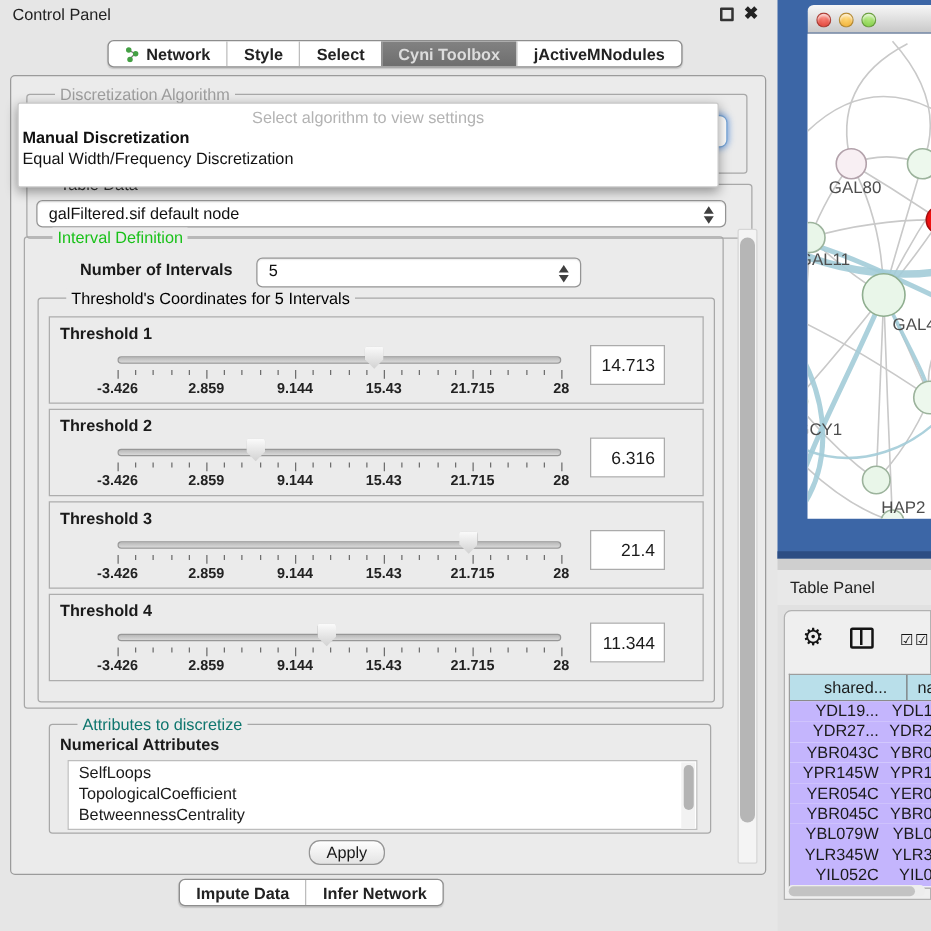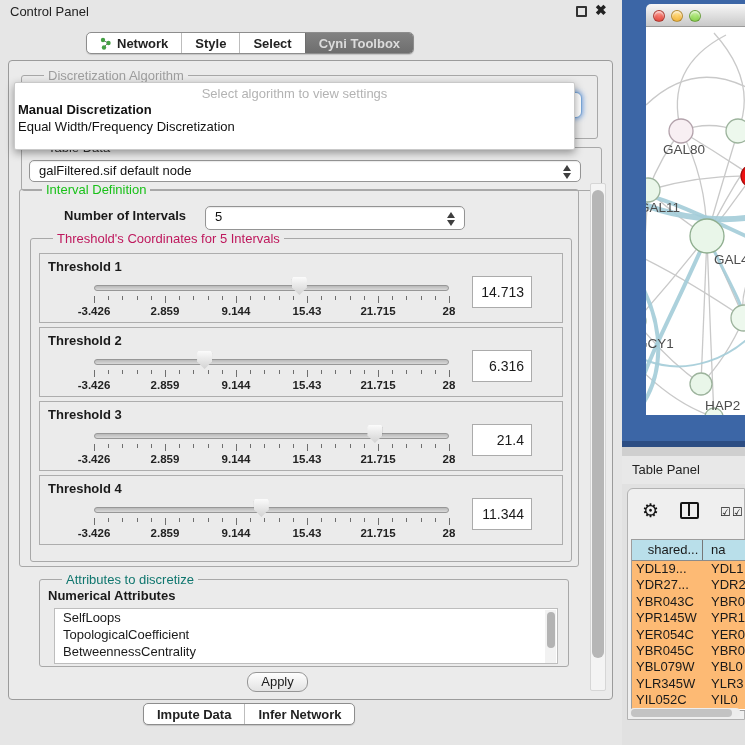--- a/index.html
+++ b/index.html
@@ -57,21 +57,21 @@
   .vscroll { left:581px; top:122px; width:16px; height:508px; background:#f4f4f4; border:1px solid #d6d6d6; border-radius:2px; }
   .vscroll .thumb { position:absolute; left:1px; top:6px; width:12px; height:468px; background:#b6b6b6; border-radius:6px; }
 
   
   .int-group { left:10px; top:128px; width:560px; height:378px; }
   .int-label { color:#19c119; }
   .noi-label { position:absolute; left:44px; top:18px; font-weight:bold; }
   .noi-combo { left:185px; top:16px; width:260px; height:24px; }
   .noi-combo .stepper { right:8px; top:5px; }
   .thr-group { position:absolute; left:10px; top:48px; width:542px; height:324px; border:1px solid #a8a8a8; border-radius:3px; }
-  .thr-label { color:#be185d; }
+  .thr-label { color:#000000; }
 
   .th-panel { position:absolute; left:8px; width:524px; height:70px; border:1px solid #adadad; background:#ebebeb; }
   .th-name { position:absolute; left:8px; top:5px; font-weight:bold; }
   .th-slider { position:absolute; left:0; top:0; width:420px; height:70px; }
   .th-track { position:absolute; left:54px; top:31px; width:355px; height:6px; border-radius:3px;
               background:linear-gradient(#b9b9b9,#d9d9d9); border:1px solid #979797; }
   .th-handle { position:absolute; top:23px; width:15px; height:18px; margin-left:-7px;
                background:linear-gradient(#fbfbfb,#d2d2d2); clip-path:polygon(8% 0,92% 0,100% 12%,100% 58%,50% 100%,0 58%,0 12%);
                filter:drop-shadow(0 0 1px #777); cursor:pointer; }
   .th-ticks { position:absolute; left:54px; top:42px; width:355px; height:8px; }
@@ -114,23 +114,23 @@
   .tp-panel { position:absolute; left:5px; top:4px; width:118px; height:232px; background:#efefef;
               border:1px solid #b2b2b2; border-radius:6px 0 0 0; }
   .tp-toolbar { position:absolute; left:0; top:10px; width:118px; height:28px; }
   .gear-ic { position:absolute; left:14px; top:2px; font-size:19px; color:#141414; cursor:pointer; line-height:20px; }
   .split-ic { position:absolute; left:52px; top:3px; width:19px; height:17px; border:2.5px solid #141414; border-radius:2px; cursor:pointer; }
   .split-ic:before { content:""; position:absolute; left:5.5px; top:0; width:2.5px; height:12px; background:#141414; }
   .chk-ic { position:absolute; top:6px; font-size:12px; color:#141414; cursor:pointer; }
 
   .tp-table { position:absolute; left:3px; top:50px; width:115px; height:172px; background:#fff; border:1px solid #9d9d9d; border-right:none; overflow:hidden; }
   .tp-header { display:flex; height:21px; background:#b9dfea; border-bottom:1px solid #8b8b8b; }
-  .tp-header .hc1 { width:71px; text-align:center; line-height:20px; border-right:1px solid #777; overflow:hidden; white-space:nowrap;padding-left:12px; }
+  .tp-header .hc1 { width:94px; text-align:center; line-height:20px; border-right:1px solid #777; overflow:hidden; white-space:nowrap;padding-left:12px; }
   .tp-header .hc2 { flex:1; line-height:20px; padding-left:8px; overflow:hidden; white-space:nowrap; }
-  .tp-row { display:flex; height:16.4px; background:#fdba74; cursor:pointer; }
+  .tp-row { display:flex; height:16.4px; background:#c4b5fd; cursor:pointer;text-align:right; }
   .tp-row .c1 { width:71px; padding-left:4px; line-height:16px; overflow:hidden; white-space:nowrap; }
   .tp-row .c2 { flex:1; padding-left:8px; line-height:16px; overflow:hidden; white-space:nowrap; }
   .tp-hscroll { position:absolute; left:2px; bottom:2px; width:110px; height:9px; background:#ededed; border-radius:4px; }
   .tp-hscroll .thumb { position:absolute; left:1px; top:0.5px; width:101px; height:8px; background:#c3c3c3; border-radius:4px; }
 
   svg text { font-family:"Liberation Sans", sans-serif; }
 </style>
 </head>
 <body>
 
@@ -154,20 +154,23 @@
         <span>Network</span>
       </div>
       <div class="segbtn">
         <span>Style</span>
       </div>
       <div class="segbtn">
         <span>Select</span>
       </div>
       <div class="segbtn sel">
         <span>Cyni Toolbox</span>
+      </div>
+      <div class="segbtn">
+        <span>jActiveMNodules</span>
       </div>
     </div>
 
   <div class="abs main-box">
 
     <div class="groupbox algo-group">
       <span class="grouplabel algo-label">Discretization Algorithm</span>
       <div class="algo-combo">
           <span class="stepper"></span>
         </div>

